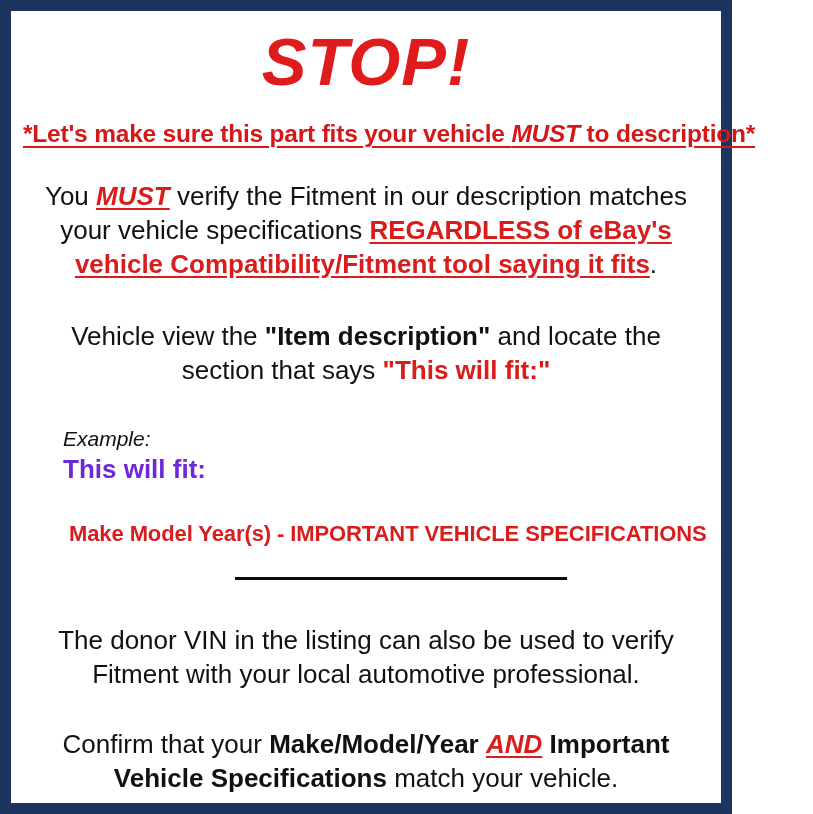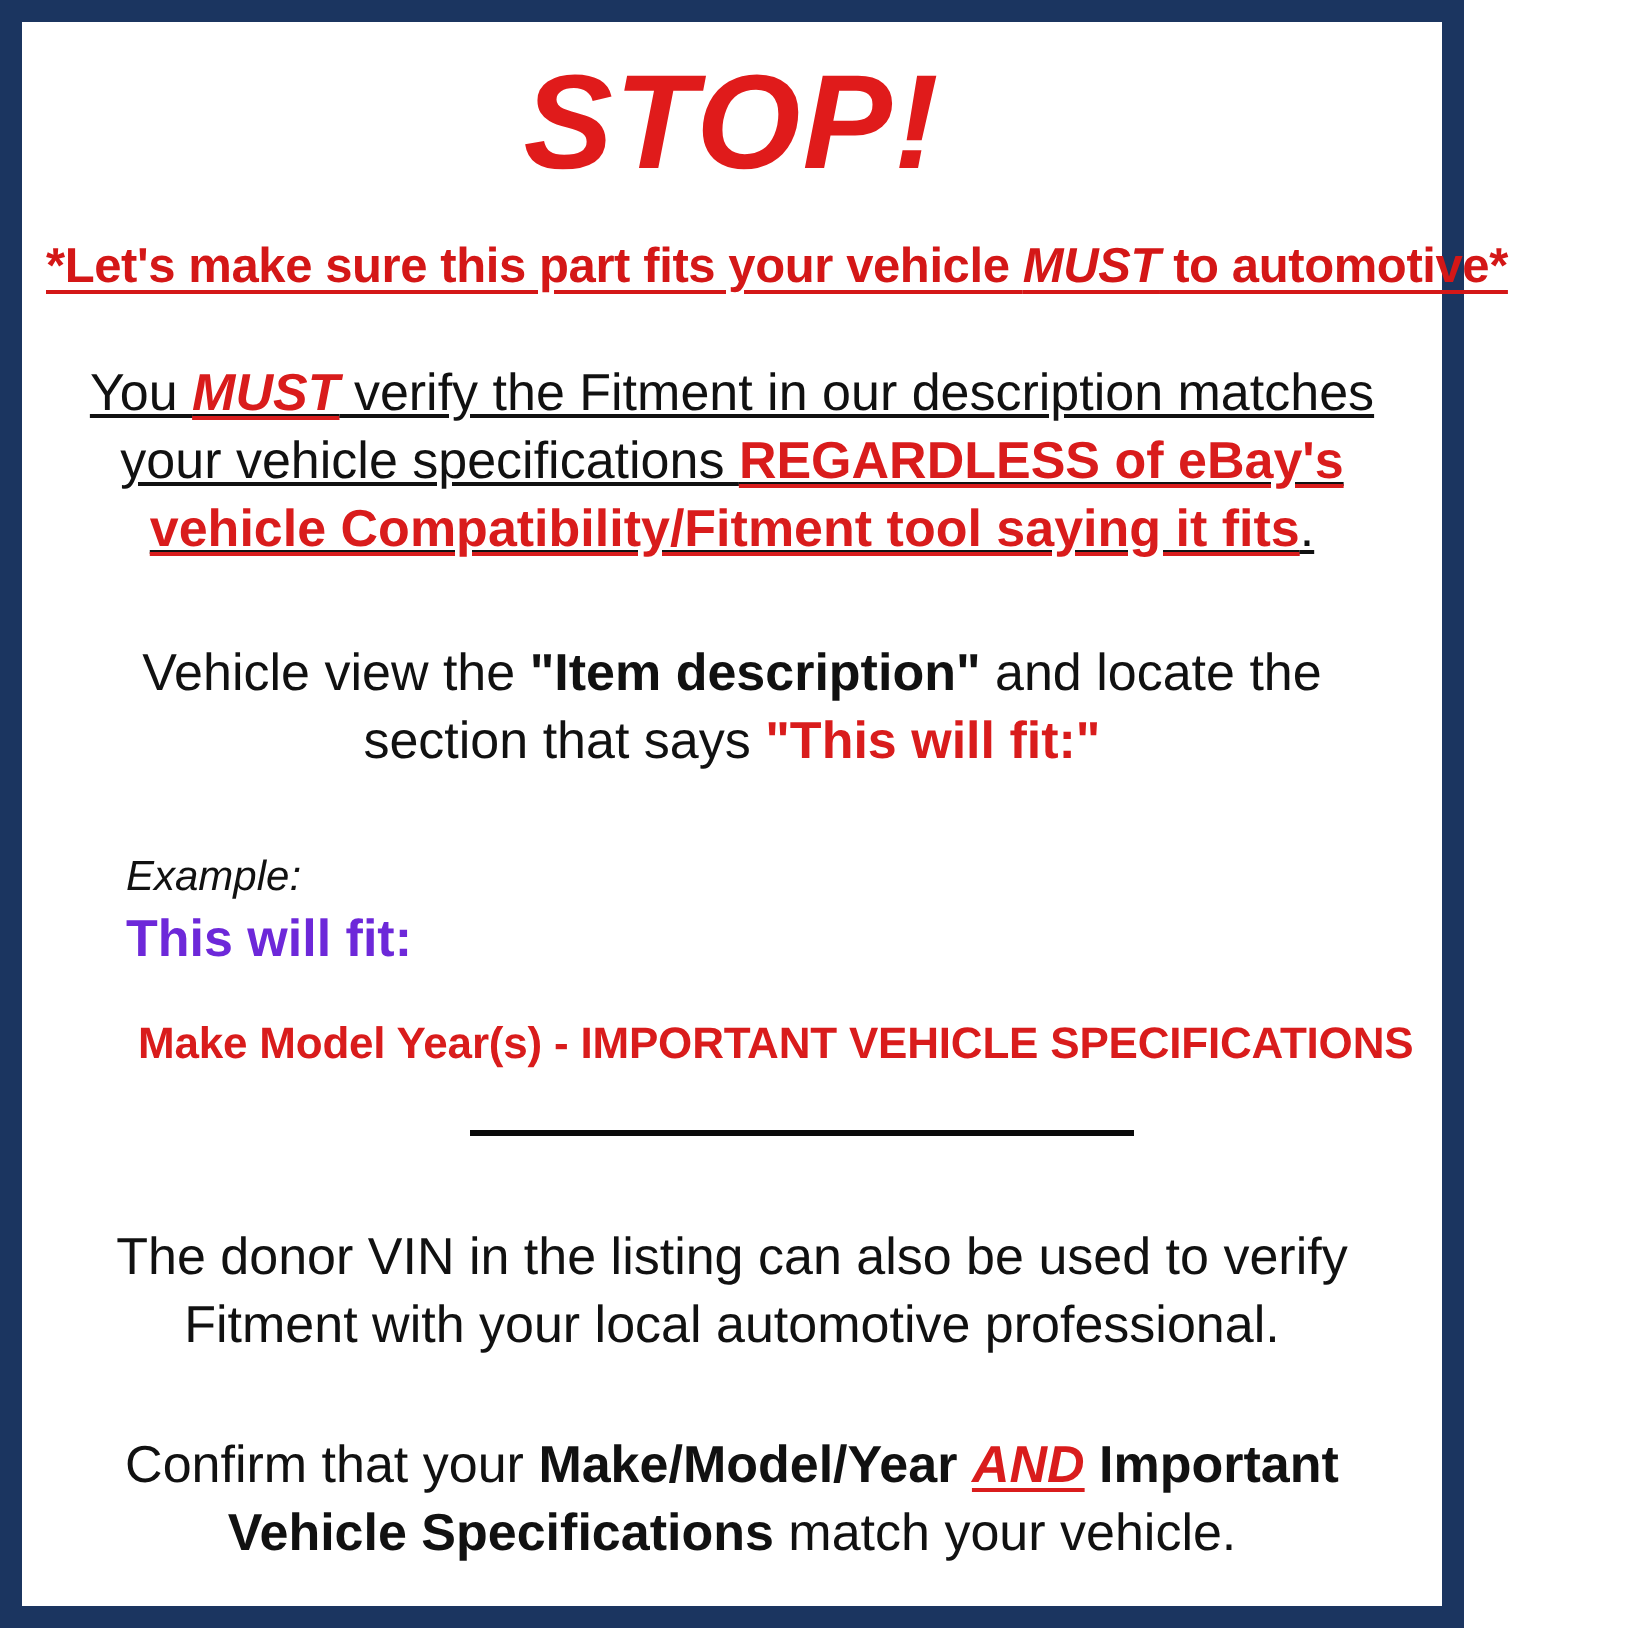--- a/index.html
+++ b/index.html
@@ -60,21 +60,21 @@
 
   
   .para {
     font-size: 26px;
     line-height: 1.30;
     color: #111111;
     margin: 0;
     padding: 0 14px;
   }
 
-  .p-must { margin-top: 32px; text-decoration: underline; }
+  .p-must { margin-top: 32px; }
   .p-itemdesc { margin-top: 38px; }
   .p-confirm { margin-top: 36px; }
   .p-vin { margin-top: 38px; }
 
   .red { color: #d91c1c; }
   .blk { color: #111111; }
   .b   { font-weight: bold; }
 
   .must-word {
     color: #d91c1c;
@@ -110,21 +110,21 @@
     text-underline-offset: 3px;
     display: inline-block;
   }
   .example-fit {
     font-size: 26px;
     font-weight: bold;
     color: #6d28d9;
     margin-top: 3px;
   }
   .example-spec {
-    margin-top: 24px;
+    margin-top: 36px;
     font-size: 22px;
     font-weight: bold;
     color: #d91c1c;
     letter-spacing: -0.1px;
     padding-left: 6px;
   }
 
   
   .divider-wrap {
     margin-top: 25px;
@@ -142,21 +142,21 @@
 </style>
 </head>
 <body>
 
 <div id="notice-card">
   <div class="inner">
 
     <div class="stop-title">STOP!</div>
 
     <div class="subtitle">
-      <span>*Let's make sure this part fits your vehicle </span><span class="ital">MUST</span><span> to automotive*</span>
+      <span>*Let's make sure this part fits your vehicle </span><span class="ital">MUST</span><span> to description*</span>
     </div>
 
     <p class="para p-must">
       <span>You </span><span class="must-word">MUST</span><span> verify the Fitment in our description matches your vehicle specifications </span><span class="regardless">REGARDLESS of eBay's vehicle Compatibility/Fitment tool saying it fits</span><span class="blk">.</span>
     </p>
 
     <p class="para p-itemdesc">
       <span>Vehicle view the </span><span class="b">"Item description"</span><span> and locate the section that says </span><span class="b red">"This will fit:"</span>
     </p>
 

